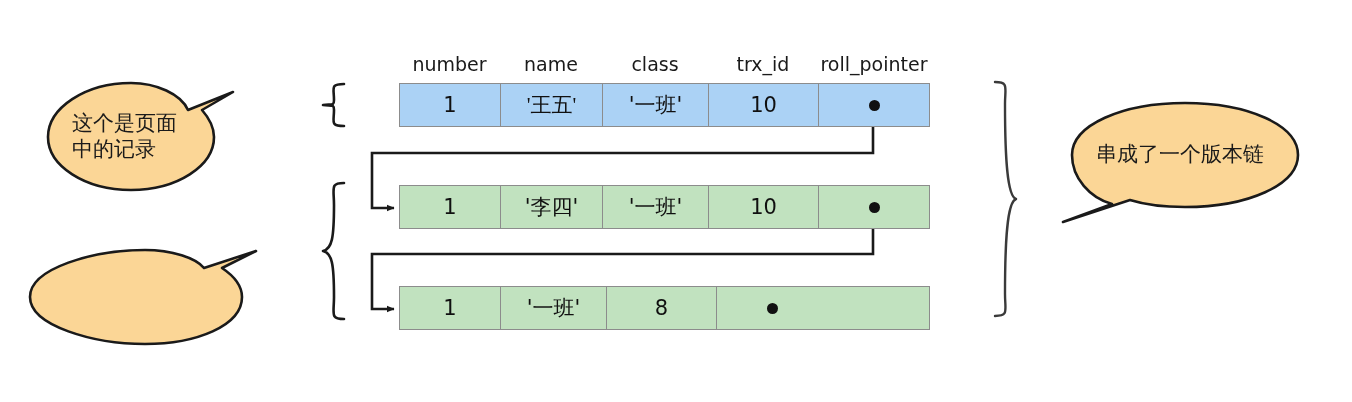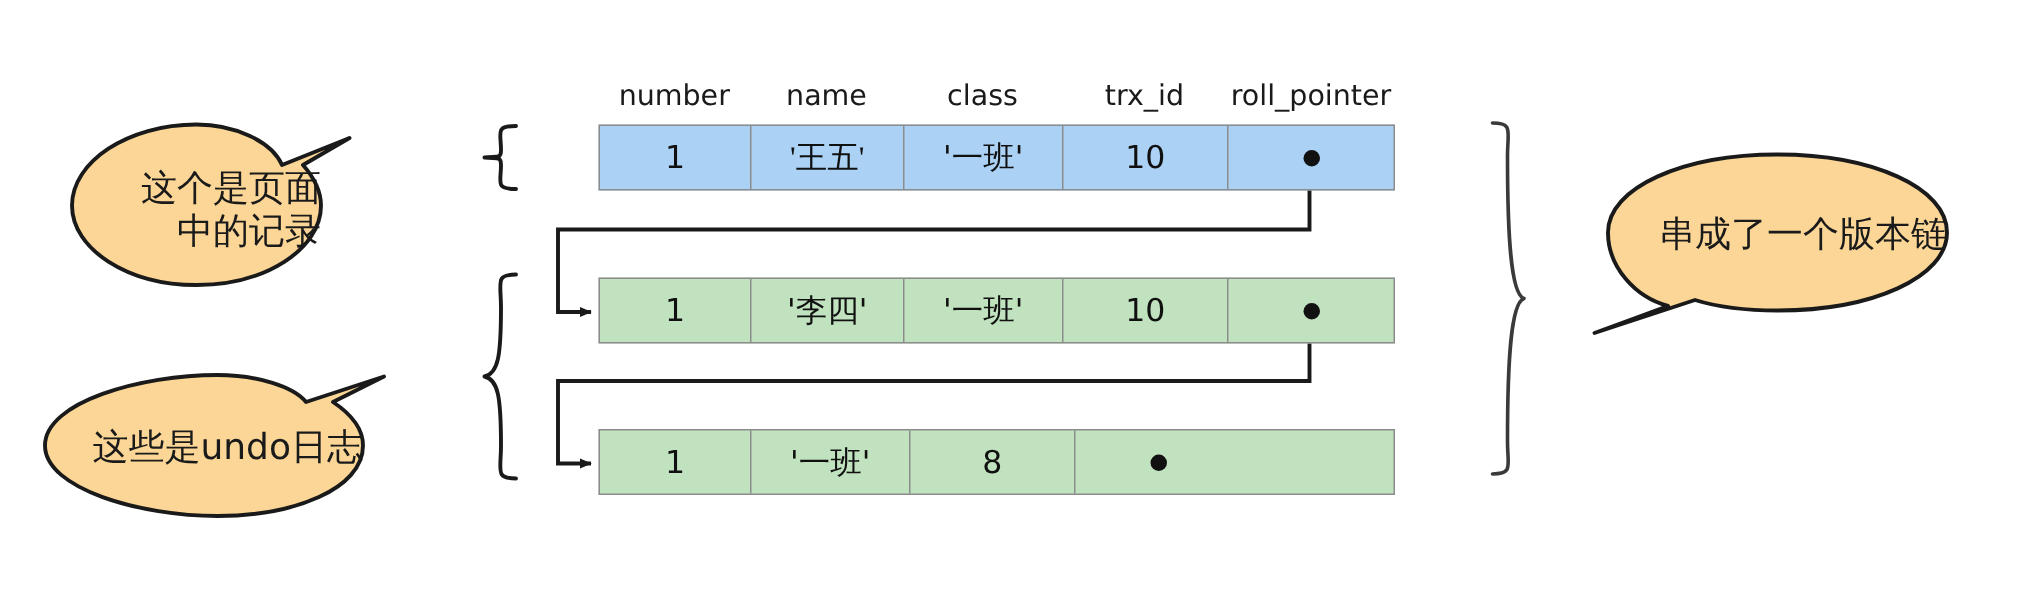--- a/index.html
+++ b/index.html
@@ -56,26 +56,27 @@
   .rec-cell:last-child { border-right: none; }
   .ptr-dot {
     width: 11px;
     height: 11px;
     border-radius: 50%;
     background: #111111;
     display: block;
   }
   .bubble-text {
     position: absolute;
-    text-align: right;
-    font-size: 24px;
+    text-align: left;
+    font-size: 21px;
     color: #1a1a1a;
     line-height: 1.22;
     white-space: pre-line;
     pointer-events: none;
+    padding-left: 24px;
   }
 </style>
 </head>
 <body>
 
 <div id="diagram-root">
 
   <svg id="diagram-svg" viewBox="0 0 1352 402" xmlns="http://www.w3.org/2000/svg">
 
     <path d="M 344 84
@@ -171,17 +172,16 @@
     <div class="rec-cell" style="width:106px;">'一班'</div>
     <div class="rec-cell" style="width:110px;">8</div>
     <div class="rec-cell" style="width:110px;">
       <span class="ptr-dot"></span>
     </div>
   </div>
 
   <div class="bubble-text" style="left:48px; top:111px; width:166px;">这个是页面
 中的记录</div>
 
-  <div class="bubble-text" style="left:30px; top:284px; width:212px;">这些是undo日志</div>
 
   <div class="bubble-text" style="left:1072px; top:142px; width:226px;">串成了一个版本链</div>
 
 </div>
 
 </body></html>

